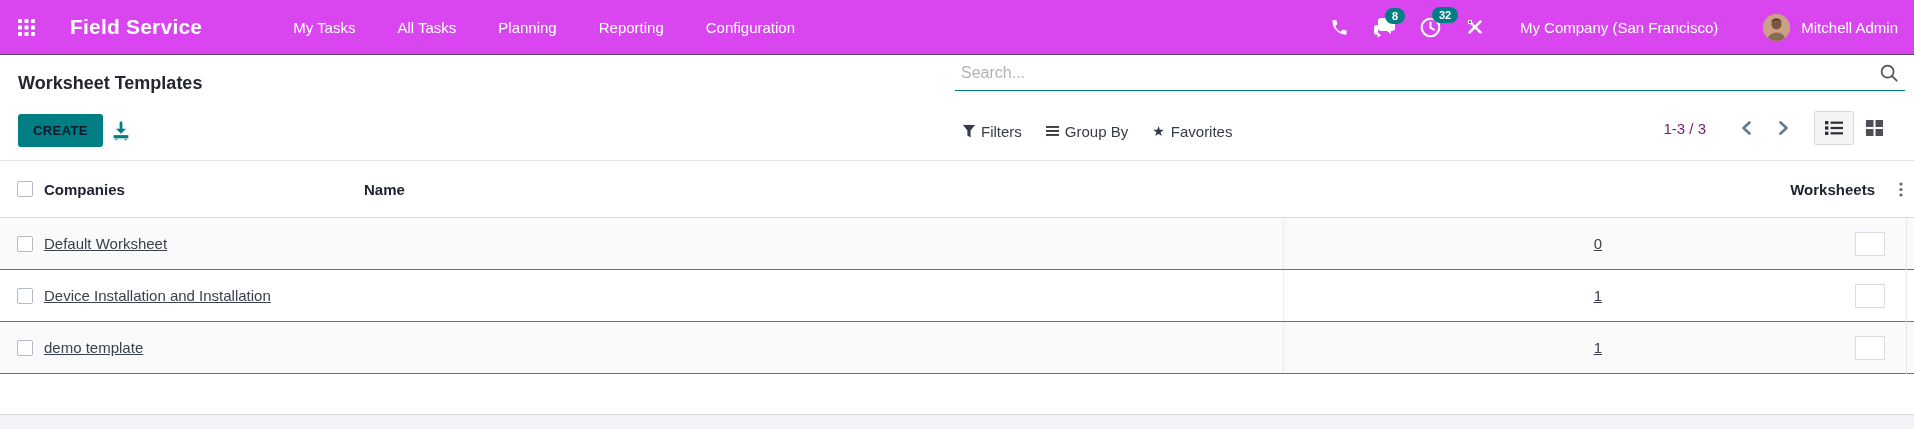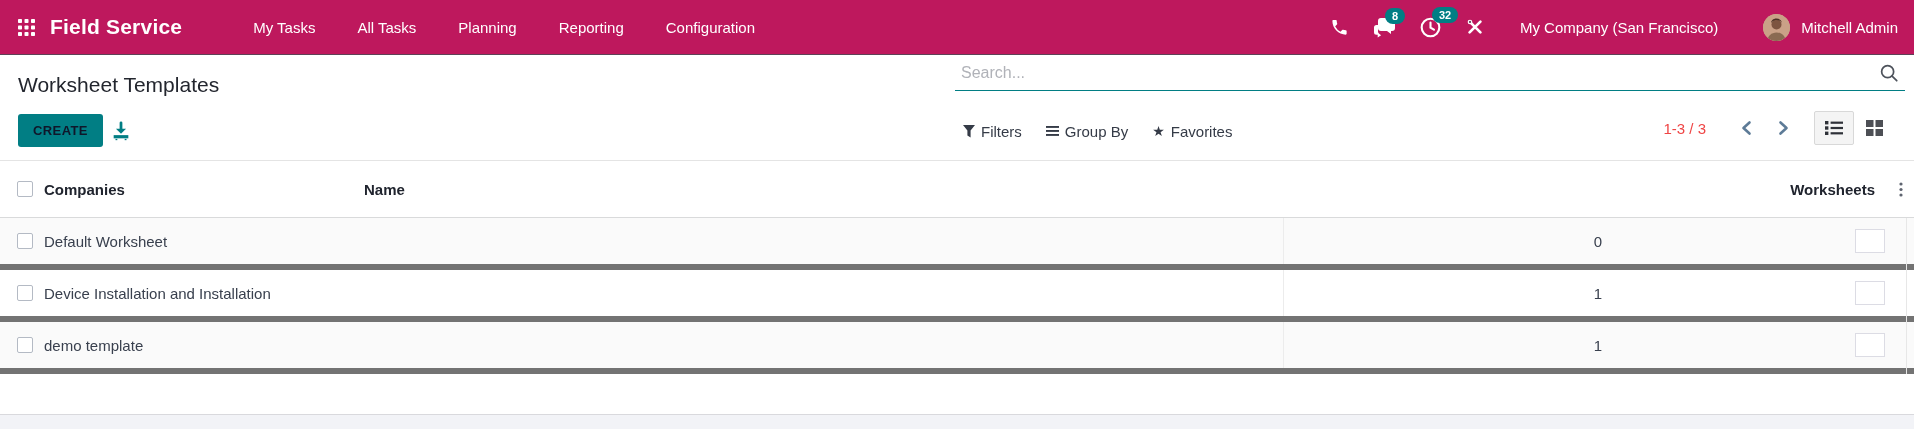--- a/index.html
+++ b/index.html
@@ -33,21 +33,21 @@
     border-radius:9px; padding:2px 7px; line-height:1.1;
   }
   .company-name, .user-name { font-size:15px; white-space:nowrap; cursor:pointer; }
   .company-name { margin-left:12px; }
   .avatar { width:27px; height:27px; border-radius:50%; overflow:hidden; margin-left:22px; cursor:pointer; background:#caa187; }
   .user-name { margin-left:-12px; }
 
   
   .page-title {
     position:absolute; left:18px; top:73px;
-    font-size:21px; color:#23262e; font-weight:400;
+    font-size:18px; color:#23262e; font-weight:700;
   }
   .search-box {
     position:absolute; left:955px; top:55px; width:950px; height:36px;
     border-bottom:1px solid #017e84;
     display:flex; align-items:center;
   }
   .search-input {
     flex:1; border:none; outline:none; background:transparent;
     font-family:"Liberation Sans", sans-serif;
     font-size:16px; color:#333; padding:0 6px;
@@ -67,36 +67,36 @@
     position:absolute; left:963px; top:119px; height:24px;
     display:flex; align-items:center; gap:24px;
   }
   .filter-btn { display:flex; align-items:center; gap:6px; font-size:15px; color:#353b47; cursor:pointer; white-space:nowrap;justify-content:center; }
   .filter-btn .star { font-size:14px; color:#353b47; line-height:1; }
 
   .pager-area {
     position:absolute; right:20px; top:110px; height:36px;
     display:flex; align-items:center;
   }
-  .pager-text { font-size:15px; color:#ef4444; margin-right:26px; cursor:pointer; }
+  .pager-text { font-size:15px; color:#701a75; margin-right:26px; cursor:pointer; }
   .pager-arrow { background:none; border:none; cursor:pointer; padding:4px 8px; display:flex; }
   .view-switcher { display:flex; align-items:center; margin-left:16px; }
   .view-btn {
     width:40px; height:34px; display:flex; align-items:center; justify-content:center;
     background:transparent; border:1px solid transparent; cursor:pointer;
   }
   .view-btn.active { background:#f4f4f4; border-color:#d8d8d8; border-radius:2px; }
 
   .cp-border { position:absolute; top:160px; left:0; width:1914px; border-top:1px solid #e4e4e4; }
 
   
   .list-table { position:absolute; top:161px; left:0; width:1914px; }
   .lrow { display:flex; align-items:center; width:100%; }
   .lrow.header { height:57px; border-bottom:1px solid #d9dadb; font-weight:700; color:#20242e; background:#fff; }
-  .lrow.body { height:52px; border-bottom:6px solid #737373; cursor:pointer; }
+  .lrow.body { height:52px; border-bottom:1px solid #737373; cursor:pointer;text-decoration:underline; }
   .lrow.striped { background:#fafafa; }
 
   .cell { font-size:15px; }
   .cell-check { width:44px; padding-left:17px; display:flex; align-items:center; }
   .cell-name { flex:1; }
   .cell-companies { width:320px; }
   .cell-worksheets { width:332px; text-align:right; padding-right:13px; }
   .lrow.body .cell-worksheets { border-left:1px solid #ececec; height:100%; display:flex; align-items:center; justify-content:flex-end; }
   .cell-color { width:273px; display:flex; justify-content:flex-end; padding-right:3px; }
   .cell-gutter { width:26px; display:flex; justify-content:center; }
@@ -116,21 +116,21 @@
 
   
   .footer-strip {
     position:absolute; top:414px; left:0; width:1914px; height:15px;
     background:#f2f3f7; border-top:1px solid #d9d9dd;
   }
 </style>
 </head>
 <body>
 
-<nav class="navbar" style="background-color: #be185d;">
+<nav class="navbar" style="background-color: #d946ef; gap: 20px;">
   <span class="apps-toggle">
     <svg width="17" height="17" viewBox="0 0 17 17">
       <g fill="#ffffff">
         <rect x="0" y="0" width="4" height="4" rx="0.8"></rect>
           <rect x="6.5" y="0" width="4" height="4" rx="0.8"></rect>
           <rect x="13" y="0" width="4" height="4" rx="0.8"></rect>
         <rect x="0" y="6.5" width="4" height="4" rx="0.8"></rect>
           <rect x="6.5" y="6.5" width="4" height="4" rx="0.8"></rect>
           <rect x="13" y="6.5" width="4" height="4" rx="0.8"></rect>
         <rect x="0" y="13" width="4" height="4" rx="0.8"></rect>

